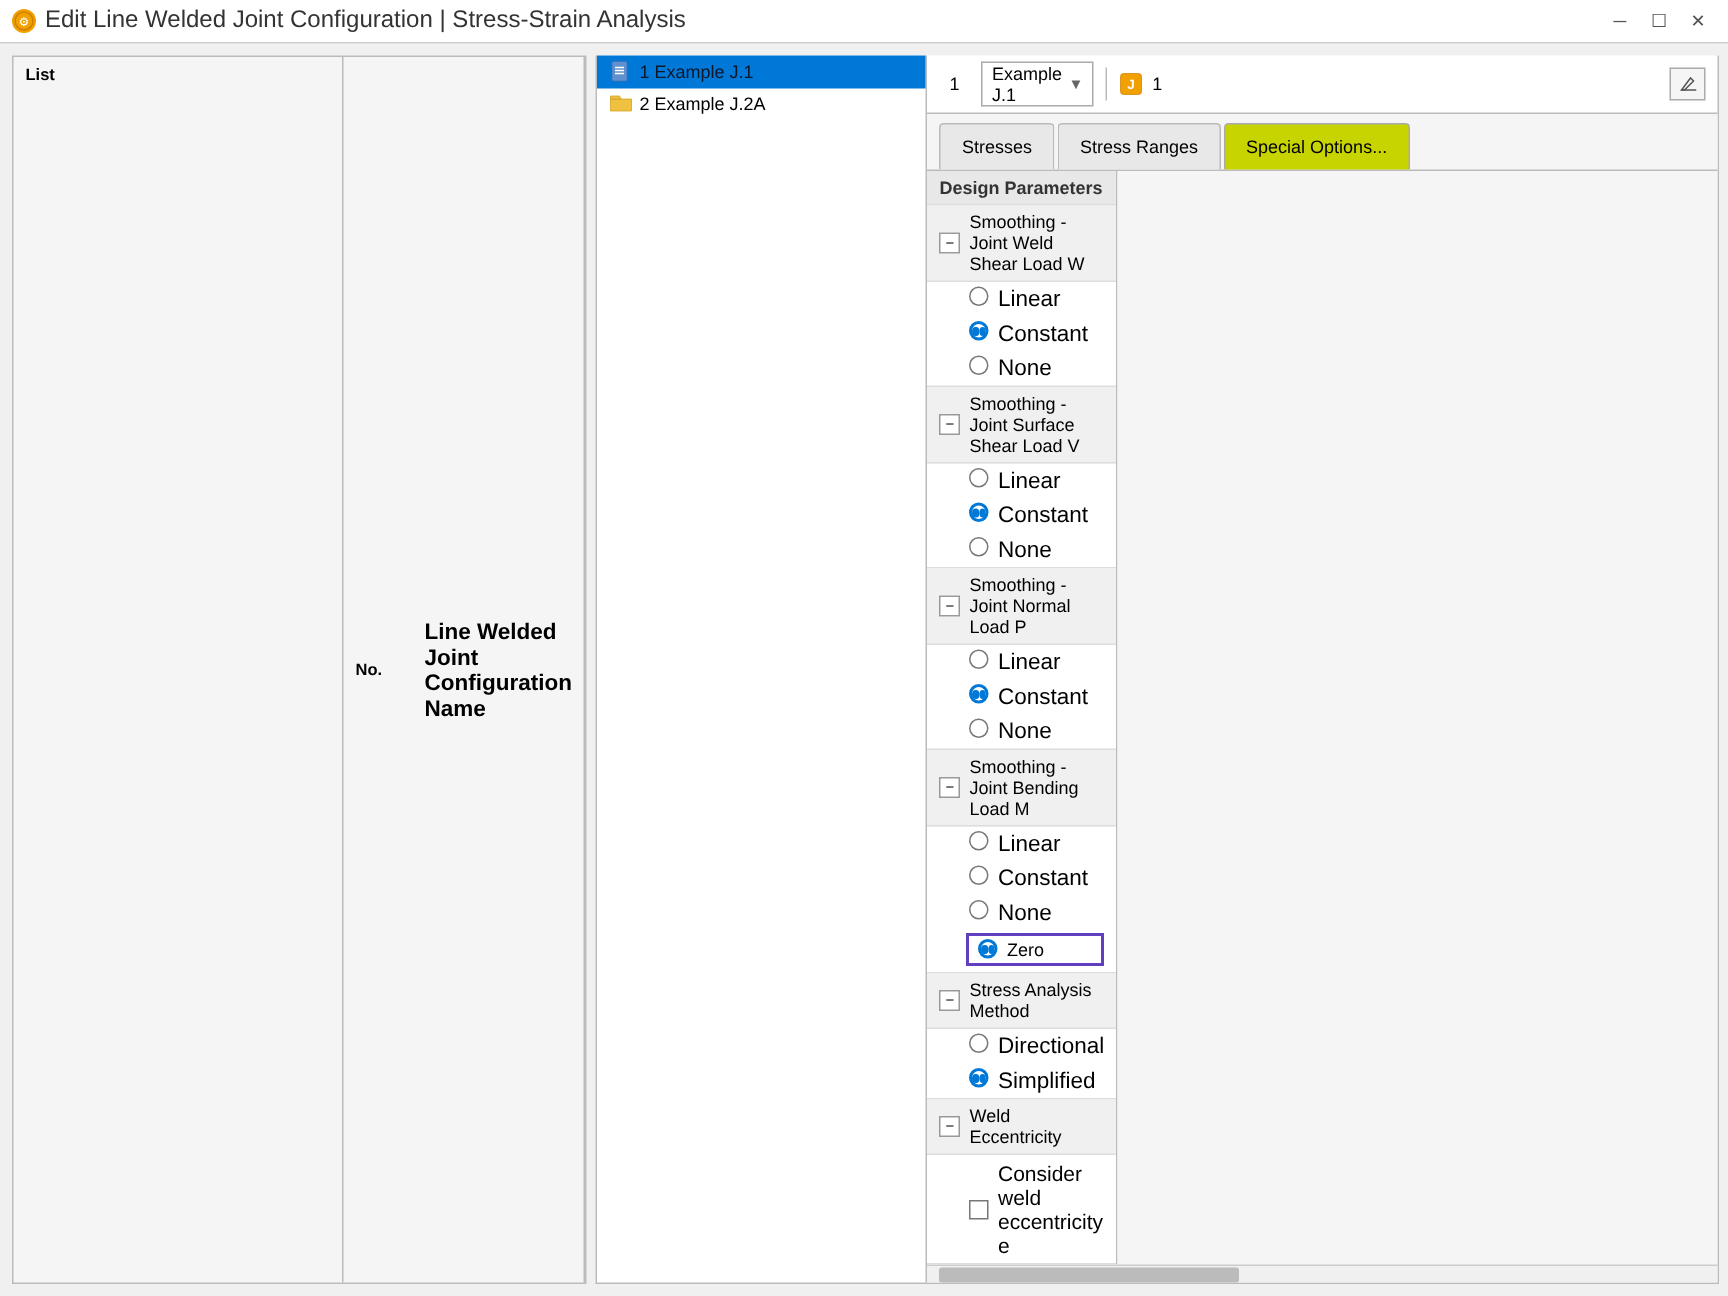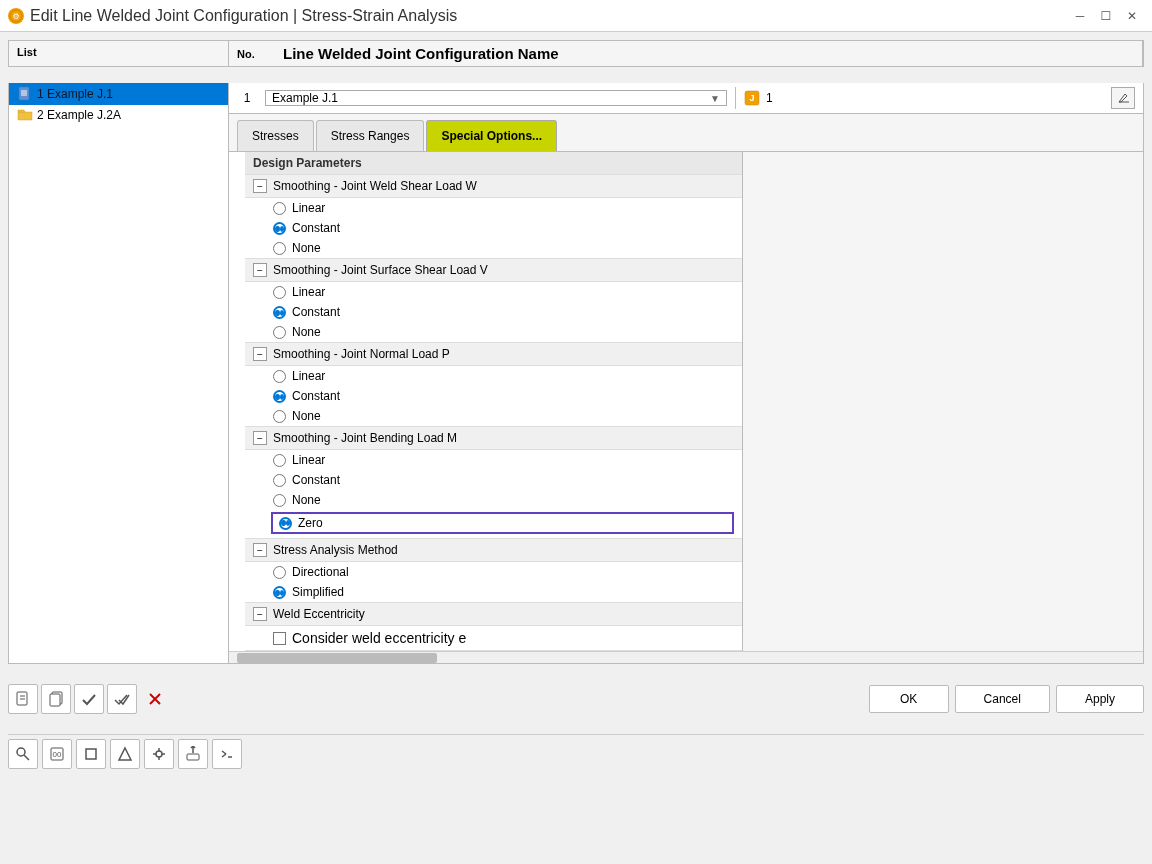--- a/index.html
+++ b/index.html
@@ -62,23 +62,22 @@
       font-size: 12px;
       display: flex;
       align-items: center;
       justify-content: center;
       color: #555;
     }
 
     .main-content {
       flex: 1;
       display: flex;
-      flex-direction: column;
       padding: 8px;
-      gap: 16px;
+      gap: 6px;
     }
     .list-item {
       display: flex;
       align-items: center;
       padding: 3px 8px;
       gap: 4px;
       cursor: pointer;
     }
     .list-item.selected {
       background: #0078d7;
@@ -120,35 +119,34 @@
       border: 1px solid #bbb;
       border-bottom: none;
       background: #e8e8e8;
       cursor: pointer;
       font-size: 12px;
       border-radius: 3px 3px 0 0;
     }
     .tab.active {
       background: #c8d400;
       border-color: #aaa;
-      font-weight: 700;
+      font-weight: 400;
     }
 
     .content-area {
       flex: 1;
       display: flex;
       overflow: hidden;
     }
 
     .params-panel {
       flex: 1;
       overflow-y: auto;
       background: #fff;
       border-right: 1px solid #bbb;
-      margin-left: 16px;
     }
     .right-empty {
       width: 400px;
       background: #f5f5f5;
     }
 
     .section-header {
       background: #e8e8e8;
       padding: 4px 8px;
       font-weight: 600;
@@ -176,24 +174,24 @@
       background: #fff;
       display: flex;
       align-items: center;
       justify-content: center;
       font-size: 10px;
       cursor: pointer;
       flex-shrink: 0;
     }
     .radio-option {
       display: flex;
-      align-items: flex-end;
+      align-items: flex-start;
       padding: 3px 8px 3px 28px;
       gap: 6px;
-      font-size: 12px;
+      font-size: 15px;
     }
     .radio-input {
       width: 13px;
       height: 13px;
       border-radius: 50%;
       border: 1px solid #777;
       display: flex;
       align-items: center;
       justify-content: center;
       background: #fff;
@@ -444,21 +442,21 @@
                 <span>Linear</span>
               </div>
               <div class="radio-option">
                 <div class="radio-input"></div>
                 <span>Constant</span>
               </div>
               <div class="radio-option">
                 <div class="radio-input"></div>
                 <span>None</span>
               </div>
-              <div style="display:flex; align-items:center; margin:2px 8px 4px 26px; border:2px solid #6040c0; padding:2px 6px; gap:6px;">
+              <div style="display:flex; margin:2px 8px 4px 26px; border:2px solid #6040c0; padding:2px 6px; gap:6px;">
                 <div class="radio-input checked">
                     <div style="width:6px;height:6px;border-radius:50%;background:#0078d7;"></div>
                   </div>
                 <span>Zero</span>
               </div>
             </div>
 
             <div class="section-group">
               <div class="group-header">
                 <div class="expand-btn">−</div>

